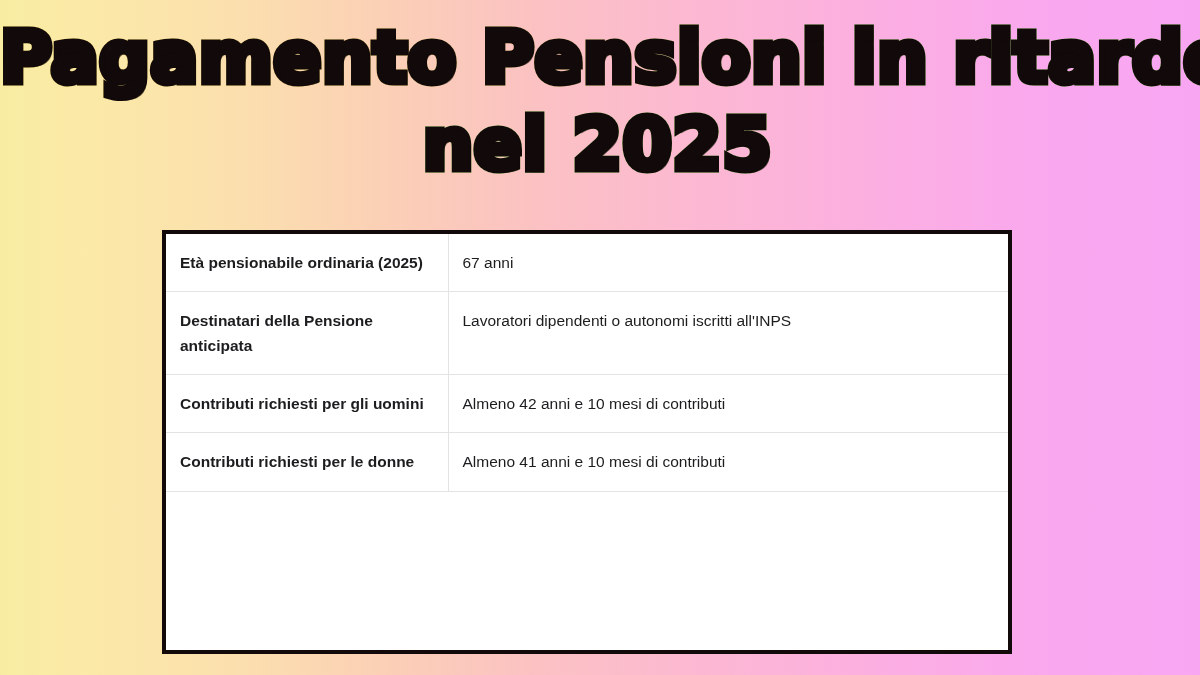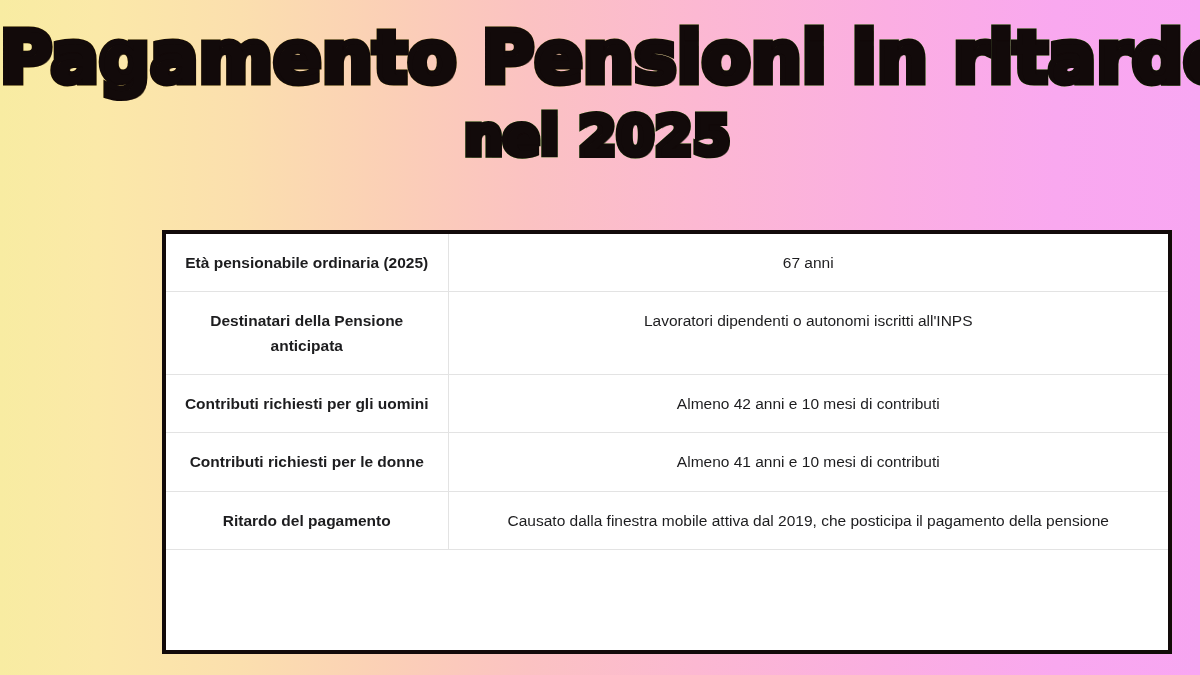--- a/index.html
+++ b/index.html
@@ -61,40 +61,39 @@
         #f4e06a 46%,
         #d6ee72 58%,
         #b4f77a 68%,
         #aaf86f 80%,
         #a8f86d 100%);
     -webkit-background-clip: text;
     background-clip: text;
     color: transparent;
   }
   .title-line-2 {
-    font-size: 54px;
+    font-size: 71px;
     padding: 10px 5px 14px 0;
     background: linear-gradient(to right, #a9f86e 0%, #aaf870 100%);
     -webkit-background-clip: text;
     background-clip: text;
     color: transparent;
   }
 
   
   .table-wrap {
     position: absolute;
     left: 162px;
     top: 230px;
-    width: 1010px;
+    width: 850px;
     height: 424px;
     border: 4px solid #120a0a;
     background: #ffffff;
     box-sizing: border-box;
     overflow: hidden;
-    text-align: center;
   }
   table.info-table {
     width: 100%;
     border-collapse: collapse;
     table-layout: fixed;
     background: #fff;
   }
   table.info-table tr {
     border-bottom: 1px solid #e3e3e3;
   }
@@ -140,21 +139,17 @@
           <td class="v">Lavoratori dipendenti o autonomi iscritti all'INPS</td>
         </tr>
         <tr>
           <td class="k">Contributi richiesti per gli uomini</td>
           <td class="v">Almeno 42 anni e 10 mesi di contributi</td>
         </tr>
         <tr>
           <td class="k">Contributi richiesti per le donne</td>
           <td class="v">Almeno 41 anni e 10 mesi di contributi</td>
         </tr>
-        <tr>
-          <td class="k">Ritardo del pagamento</td>
-          <td class="v">Causato dalla finestra mobile attiva dal 2019, che posticipa il pagamento della pensione</td>
-        </tr>
       </tbody>
     </table>
   </div>
 
 </div>
 
 </body></html>

